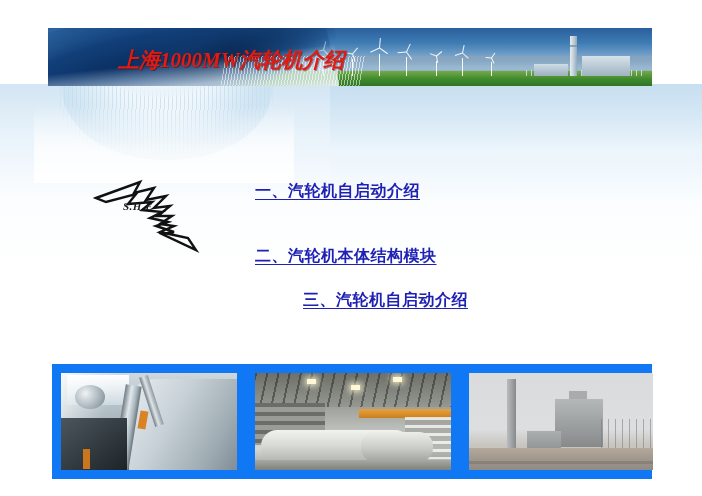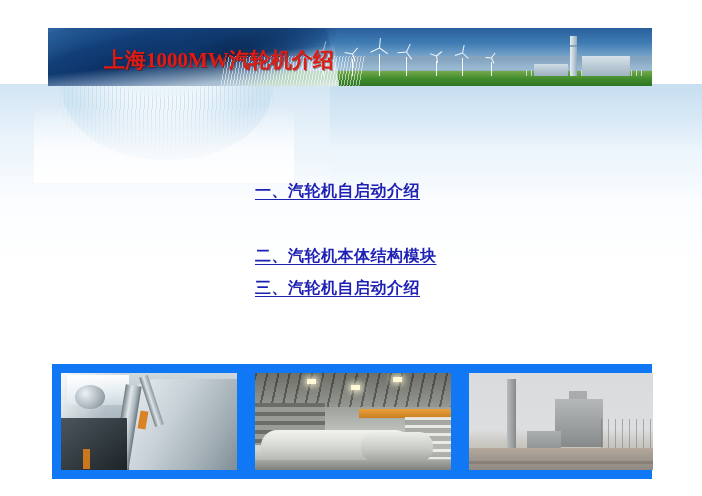--- a/index.html
+++ b/index.html
@@ -199,24 +199,25 @@
     background: linear-gradient(to bottom, #cfdce6, #9cb0bf);
   }
   .plant .yard {
     position: absolute; left: 0; bottom: 0; width: 120px; height: 6px;
     background: repeating-linear-gradient(90deg,
       rgba(230,238,244,0.75) 0px, rgba(230,238,244,0.75) 1px,
       rgba(230,238,244,0) 1px, rgba(230,238,244,0) 5px);
   }
   .bn-title {
     position: absolute;
-    left: 56px; top: 18px;
+    left: 70px; top: 18px;
     font-family: "Liberation Serif", "DejaVu Serif", serif;
     font-size: 21px;
     font-weight: bold;
+    font-style: italic;
     color: #e01b12;
     letter-spacing: 0px;
     text-shadow: 1px 1px 0 rgba(90,0,0,0.45);
     white-space: nowrap;
   }
 
   
   #toc-title {
     position: absolute;
     left: 0; top: 116px;
@@ -255,21 +256,21 @@
     font-weight: bold;
     color: #1f21b5;
     text-decoration: underline;
     text-underline-offset: 3px;
     white-space: nowrap;
     letter-spacing: 0.5px;
     cursor: pointer;
   }
   #toc-link-0 { top: 181px; }
   #toc-link-1 { top: 246px; }
-  #toc-link-2 { top: 278px; }
+  #toc-link-2 { top: 290px; margin-left: 48px; }
 
   
   #photo-band {
     position: absolute;
     left: 52px; top: 364px;
     width: 600px; height: 115px;
     background: #1178f5;
     display: flex;
     align-items: center;
     padding: 0 9px;
@@ -499,20 +500,26 @@
 
     <div class="bn-swoosh"></div>
     <div class="bn-swoosh2"></div>
     <div class="bn-rotor"></div>
     <div class="bn-blades"></div>
 
     <div class="bn-title">上海1000MW汽轮机介绍</div>
   </div>
 
 
+  <div id="bolt">
+    <svg width="122" height="82" viewBox="0 0 122 82" xmlns="http://www.w3.org/2000/svg">
+      <polygon points="8,22 52,6 46,17 66,12 58,24 78,20 66,32 82,30 70,40 84,40 72,48 86,50 72,56 100,62 108,74 74,58 86,56 68,50 80,46 62,42 74,36 54,34 64,26 40,28 48,18 18,26" fill="none" stroke="#111111" stroke-width="2.4" stroke-linejoin="miter"></polygon>
+    </svg>
+    <div class="bolt-label">S.H.E</div>
+  </div>
 
   <a id="toc-link-0" class="toc-link">一、汽轮机自启动介绍</a>
   <a id="toc-link-1" class="toc-link">二、汽轮机本体结构模块</a>
   <a id="toc-link-2" class="toc-link">三、汽轮机自启动介绍</a>
 
   <div id="photo-band">
 
     <div id="photo-0" class="photo">
       <div class="bgimg"></div>
       <div class="casing"></div>

